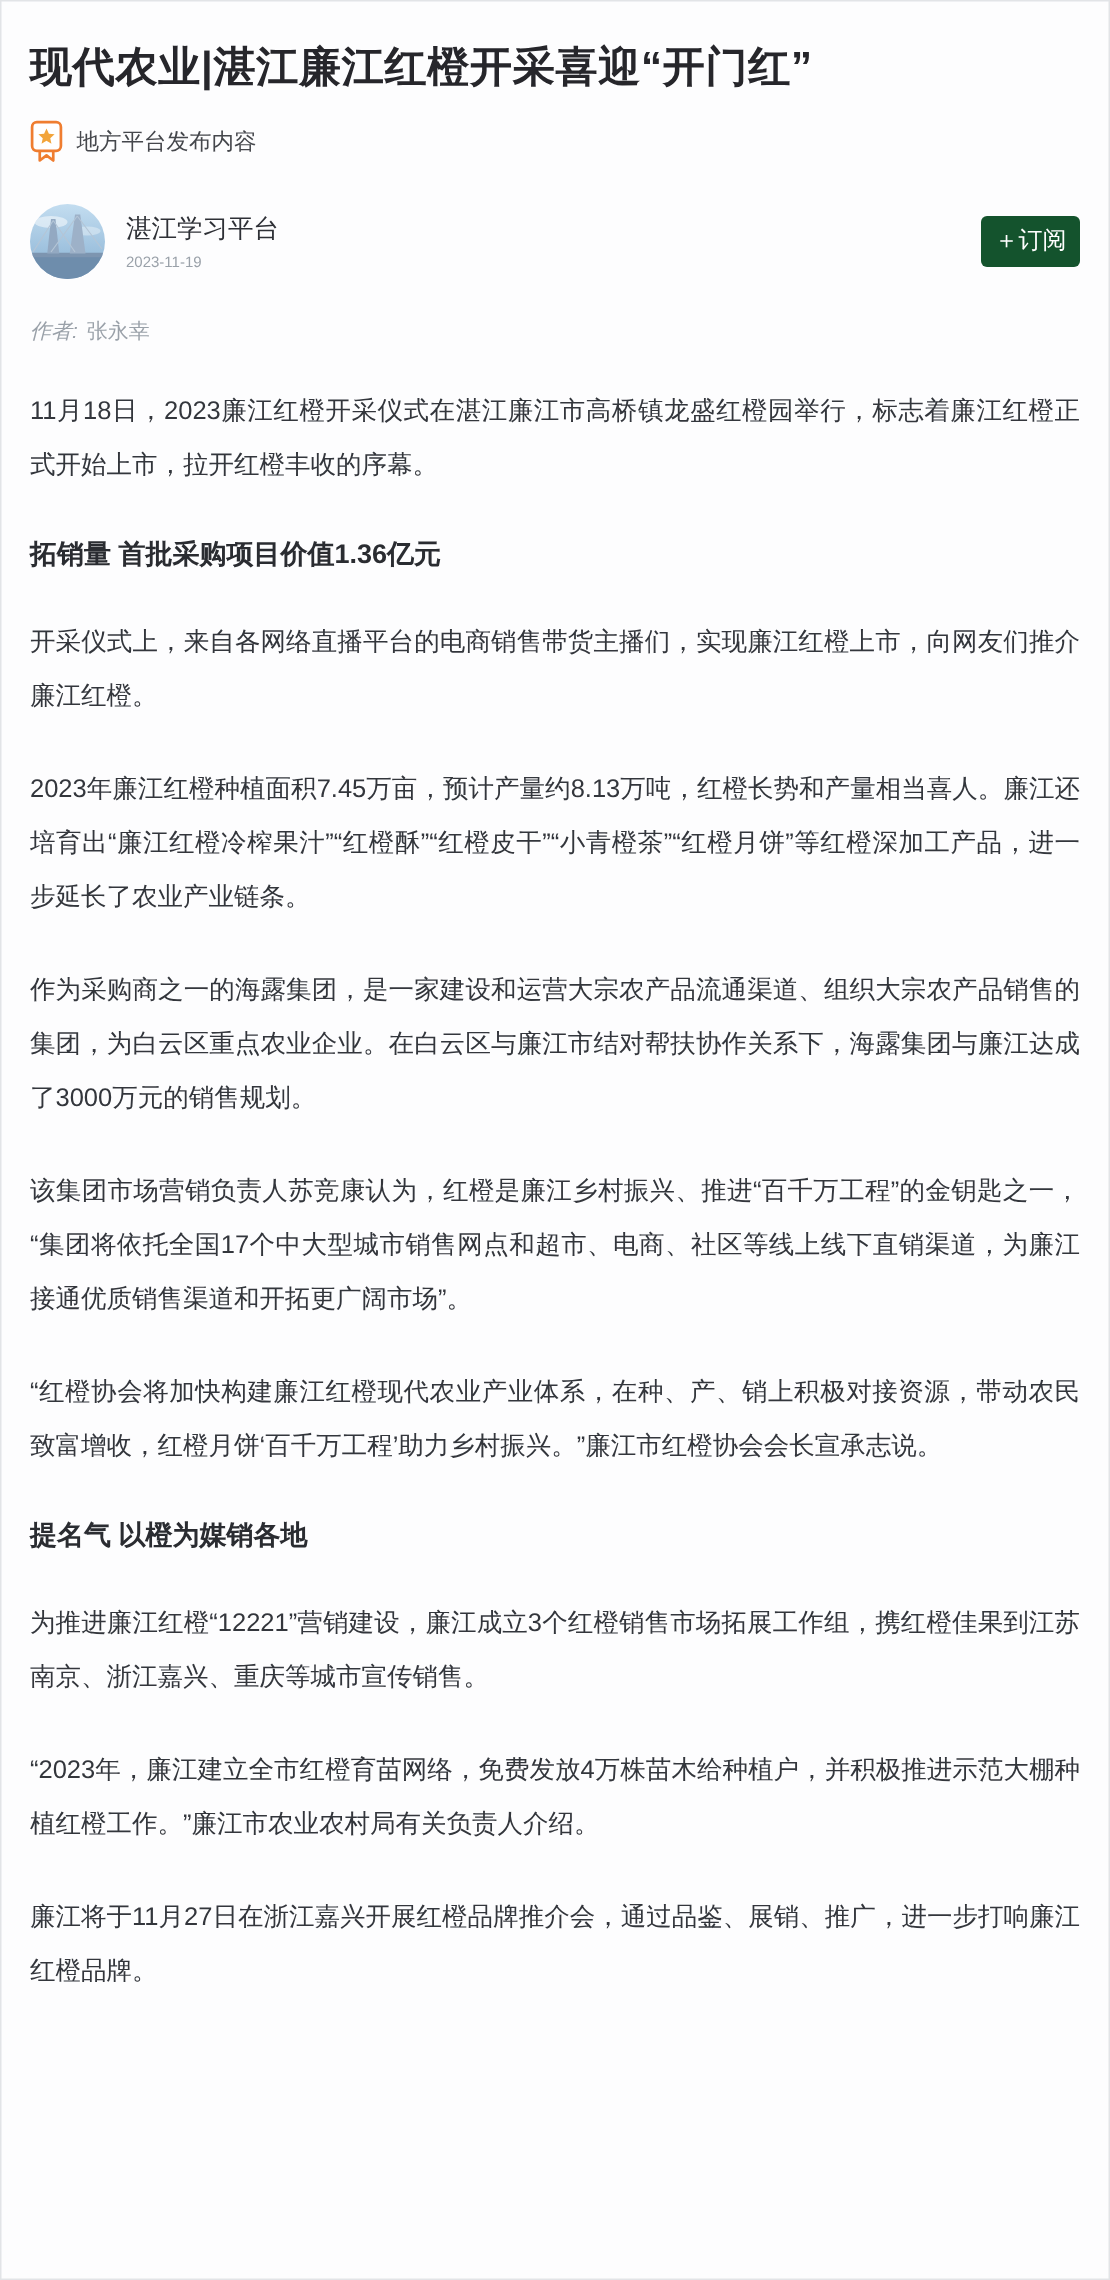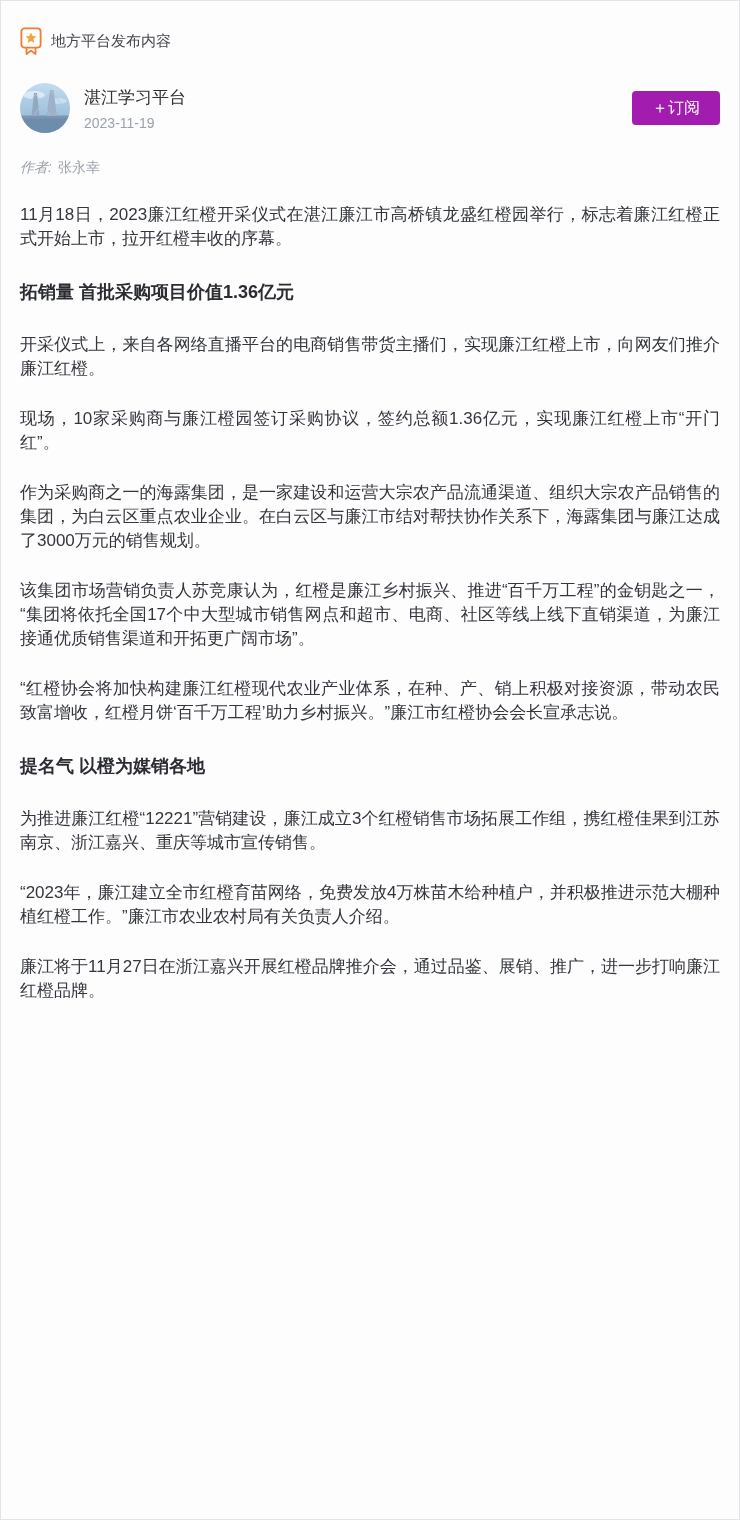--- a/index.html
+++ b/index.html
@@ -41,59 +41,60 @@
   }
   .avatar {
     width:50px; height:50px;
     border-radius:50%;
     overflow:hidden;
     flex:none;
     cursor:pointer;
   }
   .pub-info { margin-left:14px; }
   .pub-name { font-size:17px; color:#2e3036; cursor:pointer;text-align:right; }
-  .pub-date { font-size:14px; color:#9aa1a9; margin-top:6px; }
+  .pub-date { font-size:10px; color:#9aa1a9; margin-top:6px; }
   .subscribe {
     margin-left:auto;
-    background:#a21caf;
+    background:#14532d;
     color:#ffffff;
     font-size:16px;
     font-family:inherit;
     border:none;
     border-radius:4px;
-    padding:7px 20px;
+    padding:7px 9px;
     cursor:pointer;
     line-height:1.2;
   }
   .author-line {
     font-size:14px;
     color:#9aa1a9;
     margin:0 0 4px 0;
   }
   .author-line .lbl { margin-right:6px;font-style:italic; }
   .article p {
     font-size:17px;
     color:#33363c;
-    line-height:24px;
+    line-height:36px;
     margin:26px 0;
     text-align:justify;
   }
   .article h3 {
     font-size:18px;
     font-weight:700;
     color:#2a2c31;
     line-height:30px;
     margin:15px 0;
   }
 </style>
 </head>
 <body>
 
 <div class="card">
 
+  <h1 class="title">现代农业|湛江廉江红橙开采喜迎“开门红”</h1>
 
   <div class="tag-row">
     <span class="tag-icon">
       <svg width="22" height="28" viewBox="0 0 22 28" aria-hidden="true">
         <path d="M6.5 20.5 v6.5 l4.5 -3.4 4.5 3.4 v-6.5" fill="#ffffff" stroke="#ef7d30" stroke-width="1.8" stroke-linejoin="round"></path>
         <rect x="1.4" y="1.4" width="19.2" height="19.2" rx="3.2" fill="#ffffff" stroke="#ef7d30" stroke-width="1.8"></rect>
         <path d="M11 5.6 L12.6 9.1 16.4 9.5 13.5 12.1 14.3 15.9 11 13.9 7.7 15.9 8.5 12.1 5.6 9.5 9.4 9.1 Z" fill="#f2a43a"></path>
       </svg>
     </span>
     <span class="tag-label">地方平台发布内容</span>
@@ -127,21 +128,21 @@
   </div>
 
   <p class="author-line">
     <span class="lbl">作者:</span><span>张永幸</span>
   </p>
 
   <div class="article">
     <p>11月18日，2023廉江红橙开采仪式在湛江廉江市高桥镇龙盛红橙园举行，标志着廉江红橙正式开始上市，拉开红橙丰收的序幕。</p>
     <h3>拓销量 首批采购项目价值1.36亿元</h3>
     <p>开采仪式上，来自各网络直播平台的电商销售带货主播们，实现廉江红橙上市，向网友们推介廉江红橙。</p>
-    <p>现场，10家采购商与廉江橙园签订采购协议，签约总额1.36亿元，实现廉江红橙上市“开门红”。</p>
+    <p>2023年廉江红橙种植面积7.45万亩，预计产量约8.13万吨，红橙长势和产量相当喜人。廉江还培育出“廉江红橙冷榨果汁”“红橙酥”“红橙皮干”“小青橙茶”“红橙月饼”等红橙深加工产品，进一步延长了农业产业链条。</p>
     <p>作为采购商之一的海露集团，是一家建设和运营大宗农产品流通渠道、组织大宗农产品销售的集团，为白云区重点农业企业。在白云区与廉江市结对帮扶协作关系下，海露集团与廉江达成了3000万元的销售规划。</p>
     <p>该集团市场营销负责人苏竞康认为，红橙是廉江乡村振兴、推进“百千万工程”的金钥匙之一，“集团将依托全国17个中大型城市销售网点和超市、电商、社区等线上线下直销渠道，为廉江接通优质销售渠道和开拓更广阔市场”。</p>
     <p>“红橙协会将加快构建廉江红橙现代农业产业体系，在种、产、销上积极对接资源，带动农民致富增收，红橙月饼‘百千万工程’助力乡村振兴。”廉江市红橙协会会长宣承志说。</p>
     <h3>提名气 以橙为媒销各地</h3>
     <p>为推进廉江红橙“12221”营销建设，廉江成立3个红橙销售市场拓展工作组，携红橙佳果到江苏南京、浙江嘉兴、重庆等城市宣传销售。</p>
     <p>“2023年，廉江建立全市红橙育苗网络，免费发放4万株苗木给种植户，并积极推进示范大棚种植红橙工作。”廉江市农业农村局有关负责人介绍。</p>
     <p>廉江将于11月27日在浙江嘉兴开展红橙品牌推介会，通过品鉴、展销、推广，进一步打响廉江红橙品牌。</p>
   </div>
 
 </div>

